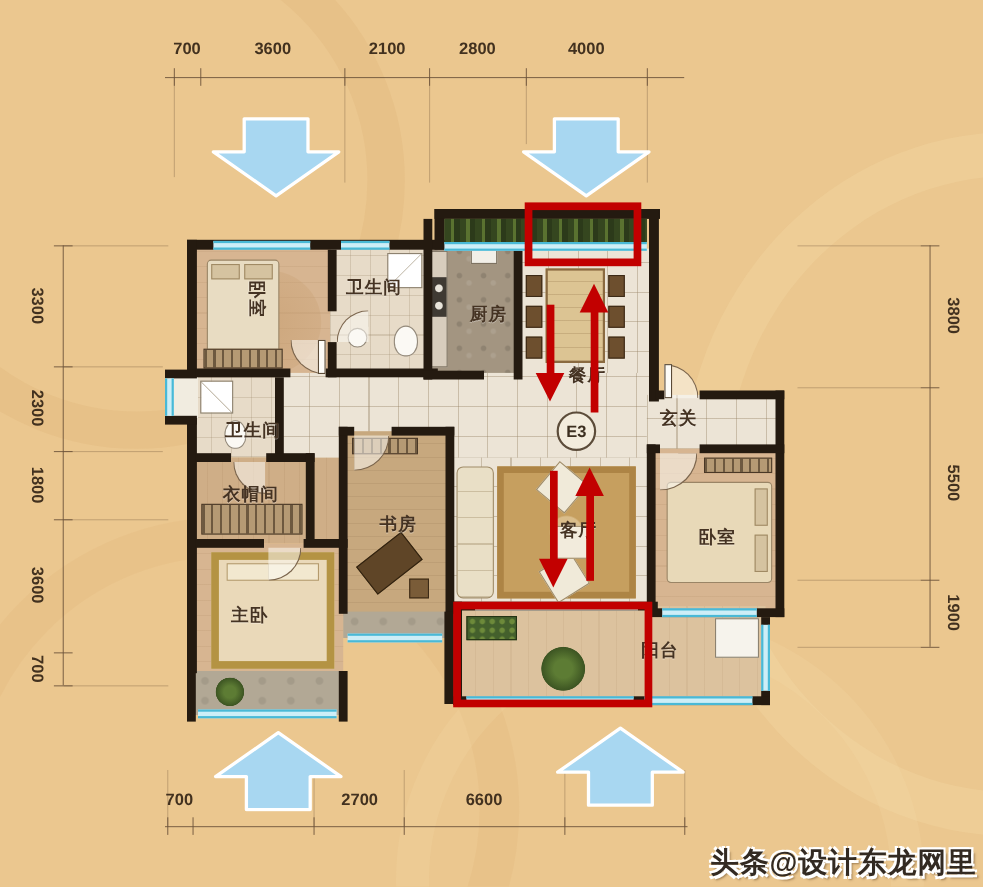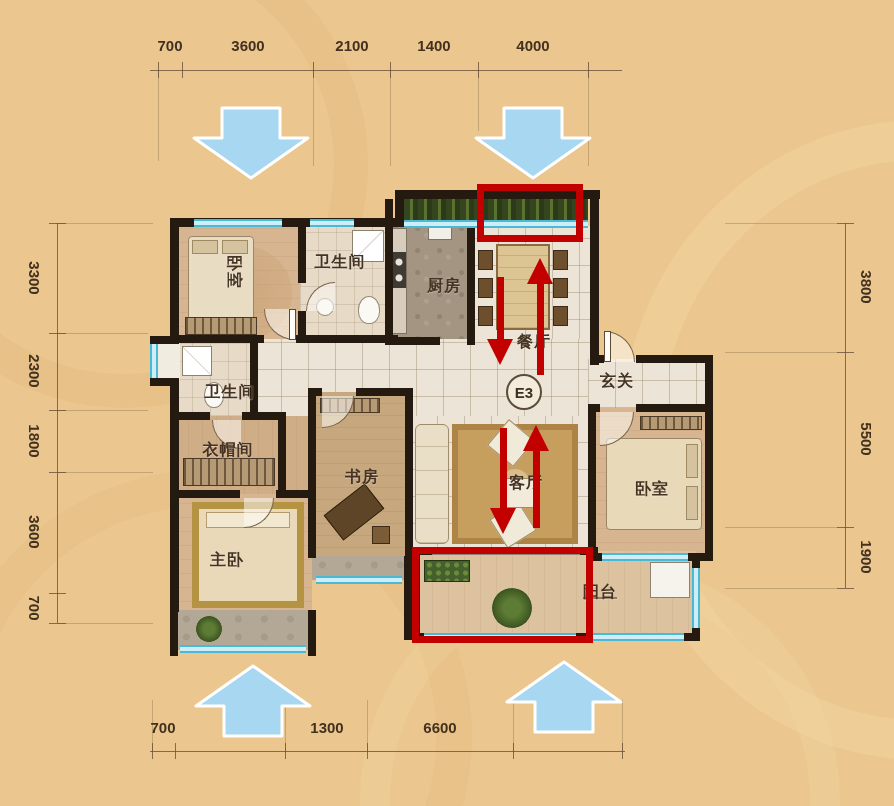--- a/index.html
+++ b/index.html
@@ -193,57 +193,57 @@
   <div class="room-label" style="left:340px;top:262px;">卫生间</div>
   <div class="room-label" style="left:444px;top:286px;">厨房</div>
   <div class="room-label" style="left:534px;top:342px;">餐厅</div>
   <div class="room-label" style="left:617px;top:381px;">玄关</div>
   <div class="room-label" style="left:230px;top:392px;">卫生间</div>
   <div class="room-label" style="left:228px;top:450px;">衣帽间</div>
   <div class="room-label" style="left:362px;top:477px;">书房</div>
   <div class="room-label" style="left:526px;top:483px;">客厅</div>
   <div class="room-label" style="left:652px;top:489px;">卧室</div>
   <div class="room-label" style="left:227px;top:560px;">主卧</div>
-  <div class="room-label" style="left:600px;top:592px;text-decoration:underline;">阳台</div>
+  <div class="room-label" style="left:600px;top:592px;">阳台</div>
   <div class="e3" style="left:506px;top:374px;">
       <span>E3</span>
     </div>
 
   <div class="dimline" style="left:150px;top:70px;width:472px;height:1px;"></div>
   <div class="tick" style="left:158px;top:62px;width:1px;height:16px;"></div>
   <div class="tick" style="left:182px;top:62px;width:1px;height:16px;"></div>
   <div class="tick" style="left:313px;top:62px;width:1px;height:16px;"></div>
   <div class="tick" style="left:390px;top:62px;width:1px;height:16px;"></div>
   <div class="tick" style="left:478px;top:62px;width:1px;height:16px;"></div>
   <div class="tick" style="left:588px;top:62px;width:1px;height:16px;"></div>
   <div class="ext" style="left:158px;top:71px;width:1px;height:90px;"></div>
   <div class="ext" style="left:313px;top:71px;width:1px;height:95px;"></div>
   <div class="ext" style="left:390px;top:71px;width:1px;height:95px;"></div>
   <div class="ext" style="left:478px;top:71px;width:1px;height:60px;"></div>
   <div class="ext" style="left:588px;top:71px;width:1px;height:95px;"></div>
   <div class="dim" style="left:170px;top:45px;">700</div>
   <div class="dim" style="left:248px;top:45px;">3600</div>
   <div class="dim" style="left:352px;top:45px;">2100</div>
-  <div class="dim" style="left:434px;top:45px;">1400</div>
+  <div class="dim" style="left:434px;top:45px;">2800</div>
   <div class="dim" style="left:533px;top:45px;">4000</div>
 
   <div class="dimline" style="left:150px;top:751px;width:475px;height:1px;"></div>
   <div class="tick" style="left:152px;top:743px;width:1px;height:16px;"></div>
   <div class="tick" style="left:175px;top:743px;width:1px;height:16px;"></div>
   <div class="tick" style="left:285px;top:743px;width:1px;height:16px;"></div>
   <div class="tick" style="left:367px;top:743px;width:1px;height:16px;"></div>
   <div class="tick" style="left:513px;top:743px;width:1px;height:16px;"></div>
   <div class="tick" style="left:622px;top:743px;width:1px;height:16px;"></div>
   <div class="ext" style="left:152px;top:700px;width:1px;height:51px;"></div>
   <div class="ext" style="left:285px;top:700px;width:1px;height:51px;"></div>
   <div class="ext" style="left:367px;top:700px;width:1px;height:51px;"></div>
   <div class="ext" style="left:513px;top:700px;width:1px;height:51px;"></div>
   <div class="ext" style="left:622px;top:700px;width:1px;height:51px;"></div>
   <div class="dim" style="left:163px;top:727px;">700</div>
-  <div class="dim" style="left:327px;top:727px;">1300</div>
+  <div class="dim" style="left:327px;top:727px;">2700</div>
   <div class="dim" style="left:440px;top:727px;">6600</div>
   <div class="dim" style="left:568px;top:727px;">3500</div>
 
   <div class="dimline" style="left:57px;top:223px;width:1px;height:400px;"></div>
   <div class="tick" style="left:49px;top:223px;width:17px;height:1px;"></div>
   <div class="tick" style="left:49px;top:333px;width:17px;height:1px;"></div>
   <div class="tick" style="left:49px;top:410px;width:17px;height:1px;"></div>
   <div class="tick" style="left:49px;top:472px;width:17px;height:1px;"></div>
   <div class="tick" style="left:49px;top:593px;width:17px;height:1px;"></div>
   <div class="tick" style="left:49px;top:623px;width:17px;height:1px;"></div>
@@ -288,14 +288,15 @@
   <svg class="bluearrow" style="left:474px;top:106px;" width="118" height="74" viewBox="0 0 118 74">
     <polygon points="30,2 88,2 88,32 116,32 59,72 2,32 30,32" fill="#a8d7f1" stroke="#ffffff" stroke-width="3" stroke-linejoin="round"></polygon>
   </svg>
   <svg class="bluearrow" style="left:194px;top:664px;" width="118" height="74" viewBox="0 0 118 74">
     <polygon points="30,72 88,72 88,42 116,42 59,2 2,42 30,42" fill="#a8d7f1" stroke="#ffffff" stroke-width="3" stroke-linejoin="round"></polygon>
   </svg>
   <svg class="bluearrow" style="left:505px;top:660px;" width="118" height="74" viewBox="0 0 118 74">
     <polygon points="30,72 88,72 88,42 116,42 59,2 2,42 30,42" fill="#a8d7f1" stroke="#ffffff" stroke-width="3" stroke-linejoin="round"></polygon>
   </svg>
 
+  <div class="watermark">头条@设计东龙网里</div>
 
 </div>
 
 </body></html>

